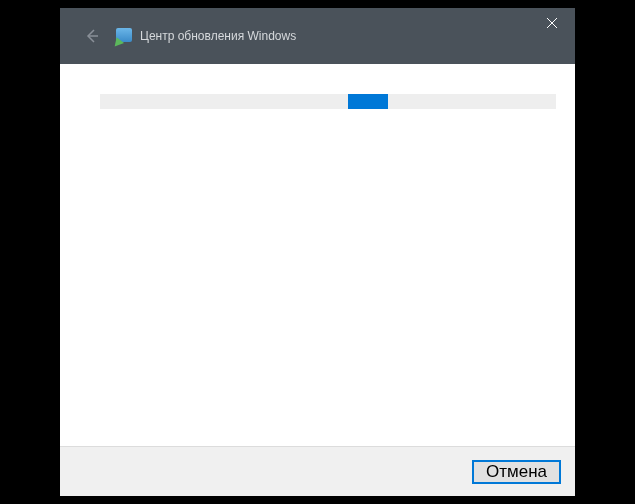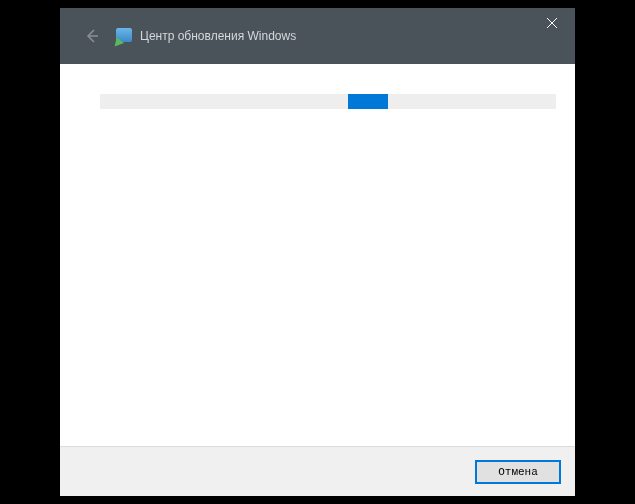--- a/index.html
+++ b/index.html
@@ -116,22 +116,22 @@
       display: flex;
       align-items: center;
       justify-content: flex-end;
       padding: 0 14px;
     }
     .cancel-btn {
       min-width: 86px;
       height: 24px;
       background: #e1e1e1;
       border: 2px solid #0078d7;
-      font-family: Liberation Mono, monospace;
-      font-size: 11px;
+      font-family: Liberation Sans, sans-serif;
+      font-size: 17px;
       cursor: pointer;
       padding: 0 12px;
     }
   </style>
 </head>
 <body>
 
 <div class="window">
   <div class="titlebar">
     <div class="back-arrow">

